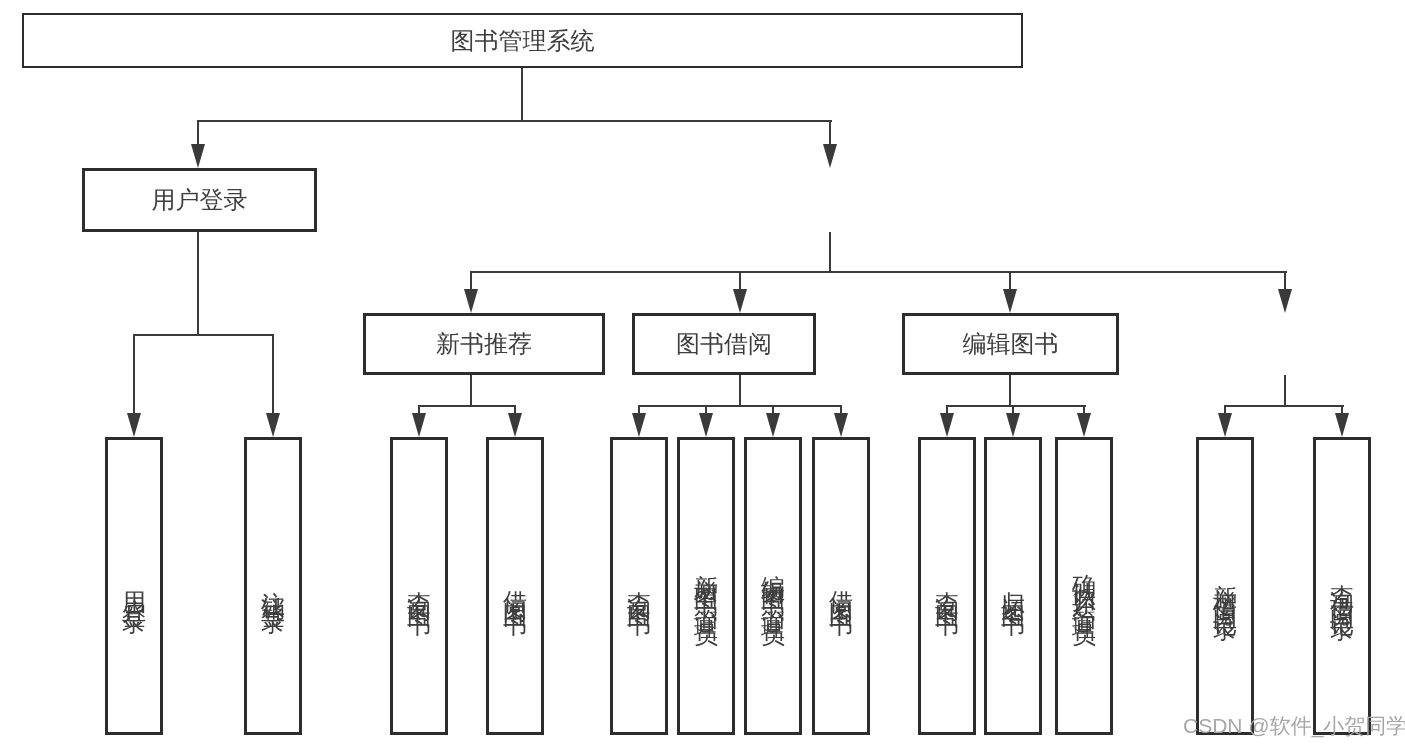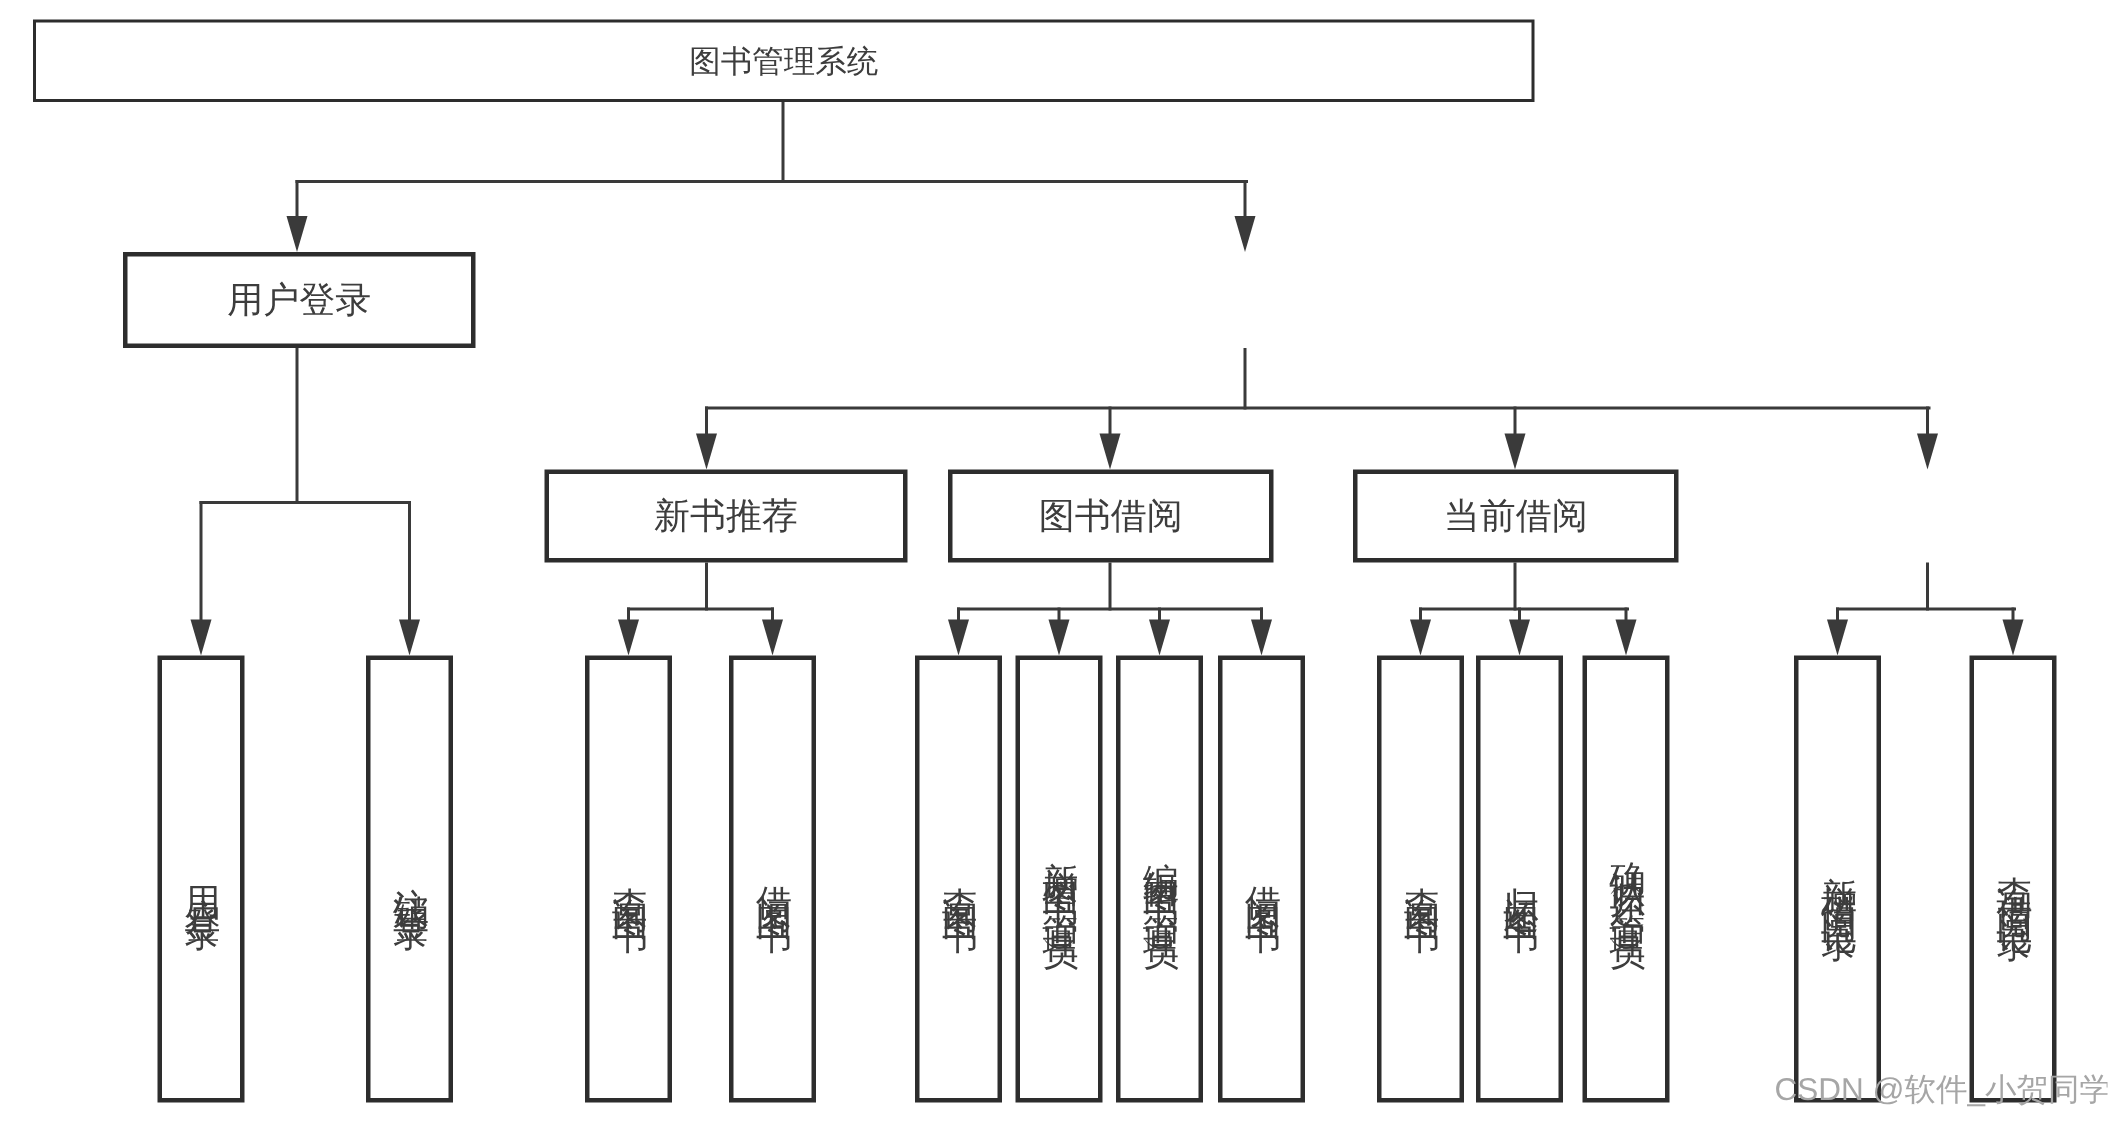--- a/index.html
+++ b/index.html
@@ -22,21 +22,21 @@
     position: absolute;
     box-sizing: border-box;
     background: var(--background);
     border: 3px solid var(--border);
     display: flex;
     align-items: center;
     justify-content: center;
     color: var(--text);
   }
   .hbox { font-size: 24px; }
-  .root-box { border-width: 2px; font-size: 21px; }
+  .root-box { border-width: 2px; font-size: 24px; }
   .vbox .vtext {
     writing-mode: vertical-rl;
     text-orientation: mixed;
     font-size: 24px;
     letter-spacing: 7px;
     line-height: 1;
     color: var(--text);
     white-space: nowrap;
   }
   .ln { position: absolute; background: var(--line); }
@@ -90,25 +90,25 @@
   <div class="ln" style="left:739px; top:271px; width:2px; height:20px;"></div>
   <div class="arw" style="left:733px; top:289px;"></div>
   <div class="ln" style="left:1009px; top:271px; width:2px; height:20px;"></div>
   <div class="arw" style="left:1003px; top:289px;"></div>
   <div class="ln" style="left:1284px; top:271px; width:2px; height:20px;"></div>
   <div class="arw" style="left:1278px; top:289px;"></div>
 
   <div class="box hbox" style="left:363px; top:313px; width:242px; height:62px;">
     <span>新书推荐</span>
   </div>
-  <div class="box hbox" style="left:632px; top:313px; width:217px; height:62px;font-family:Liberation Serif, serif;">
+  <div class="box hbox" style="left:632px; top:313px; width:184px; height:62px;font-family:Liberation Serif, serif;">
     <span>图书借阅</span>
   </div>
   <div class="box hbox" style="left:902px; top:313px; width:217px; height:62px;">
-    <span>当前借阅</span>
+    <span>编辑图书</span>
   </div>
 
   <div class="ln" style="left:470px; top:375px; width:2px; height:32px;"></div>
   <div class="ln" style="left:418px; top:405px; width:98px; height:2px;"></div>
   <div class="ln" style="left:418px; top:405px; width:2px; height:10px;"></div>
   <div class="arw" style="left:412px; top:413px;"></div>
   <div class="ln" style="left:514px; top:405px; width:2px; height:10px;"></div>
   <div class="arw" style="left:508px; top:413px;"></div>
 
   <div class="ln" style="left:739px; top:375px; width:2px; height:32px;"></div>

